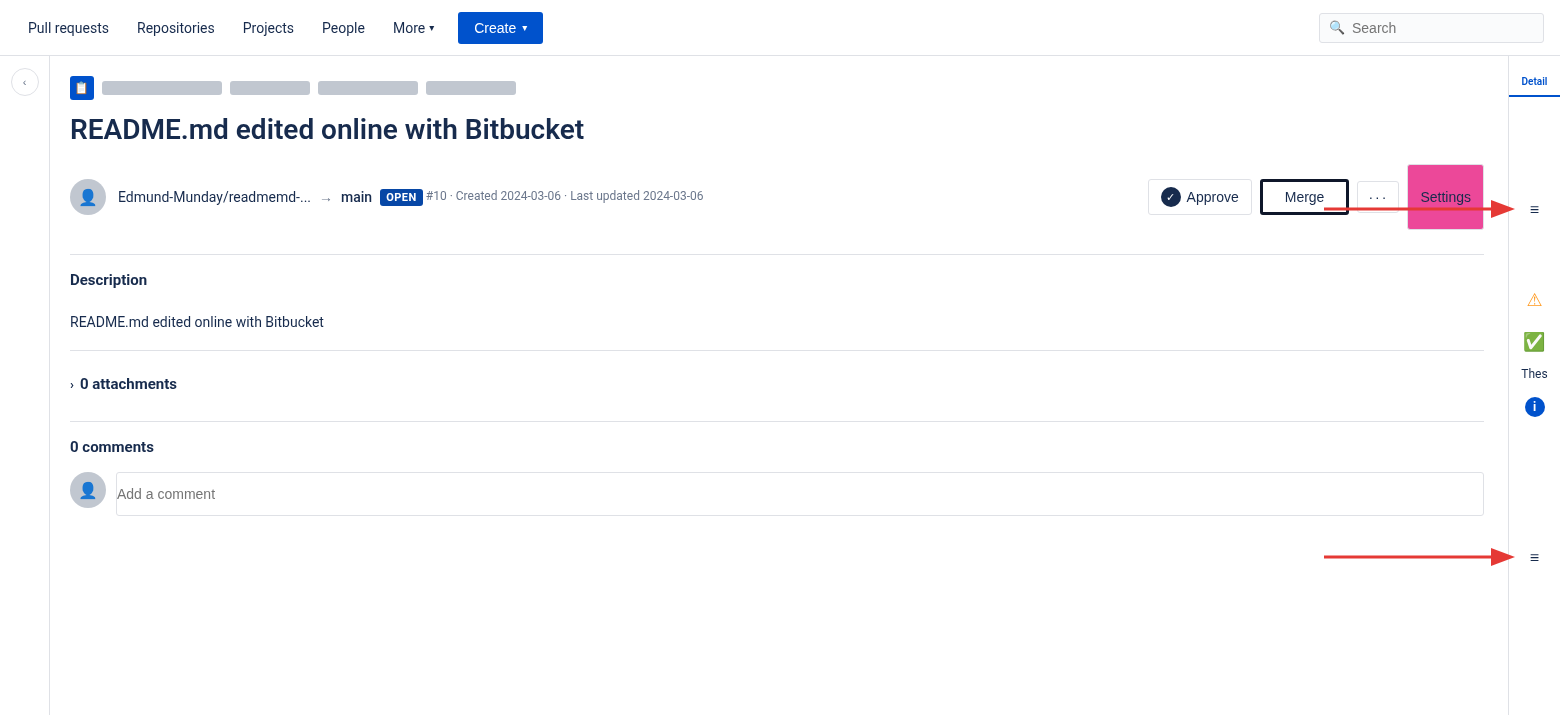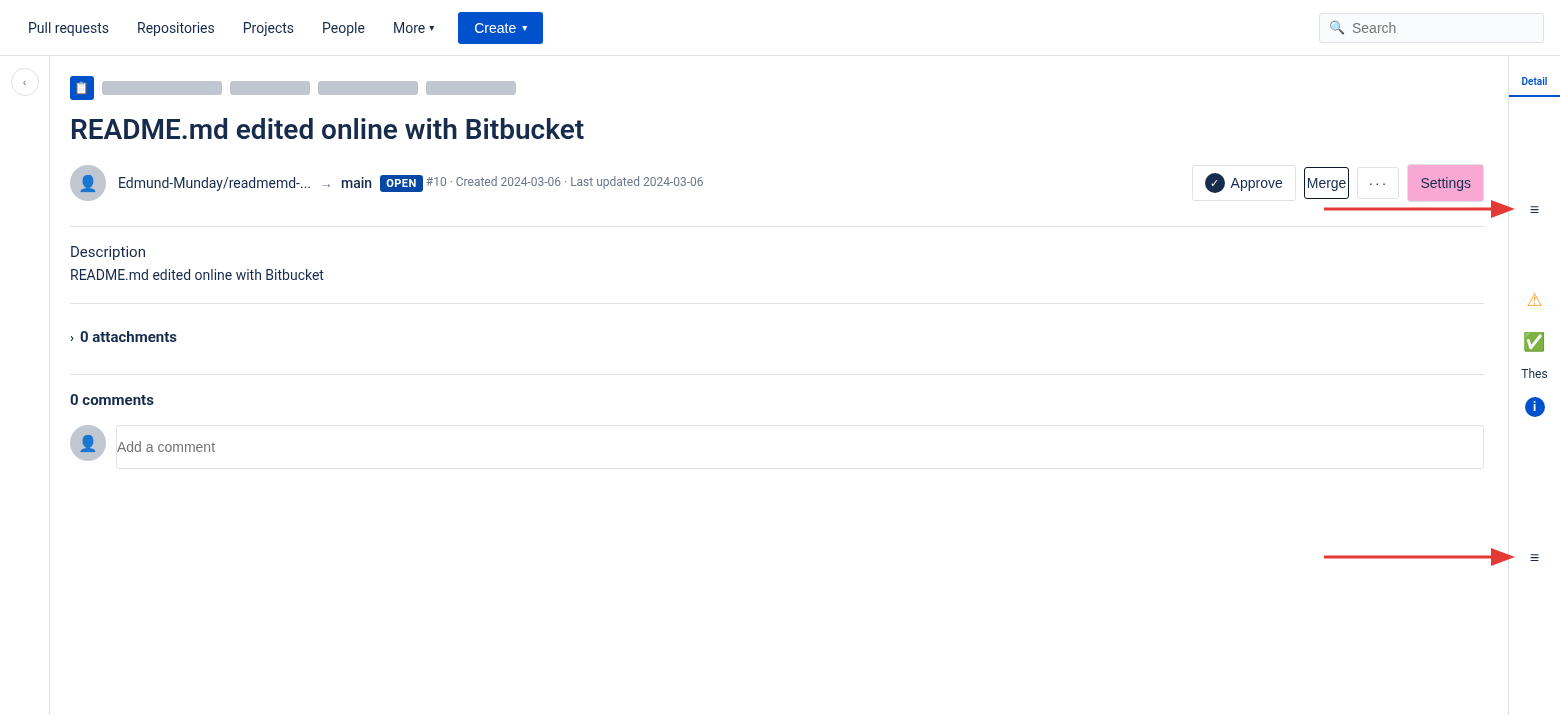--- a/index.html
+++ b/index.html
@@ -103,38 +103,38 @@
       display: flex; align-items: center; gap: 6px; background: #fff;
       border: 1px solid #dfe1e6; border-radius: 3px; padding: 7px 12px;
       cursor: pointer; font-size: 14px; color: #172b4d; font-weight: 500;
     }
     .approve-icon {
       width: 20px; height: 20px; border-radius: 50%; background: #172b4d;
       display: flex; align-items: center; justify-content: center;
       color: #fff; font-size: 11px;
     }
     .merge-btn {
-      background: #fff; border: 1px solid #0f172a; border-radius: 3px;
-      padding: 7px 2px; cursor: pointer; font-size: 14px; color: #172b4d;
+      background: #fff; border: 3px solid #0f172a; border-radius: 3px;
+      padding: 7px 22px; cursor: pointer; font-size: 14px; color: #172b4d;
       font-weight: 500;
     }
     .more-btn {
       background: #fff; border: 1px solid #dfe1e6; border-radius: 3px;
       padding: 7px 10px; cursor: pointer; font-size: 14px; color: #172b4d;
       letter-spacing: 2px;
     }
     .settings-btn {
-      background: #f9a8d4; border: 1px solid #dfe1e6; border-radius: 3px;
-      padding: 10px 12px; cursor: pointer; font-size: 14px; color: #172b4d;
+      background: #ec4899; border: 1px solid #dfe1e6; border-radius: 3px;
+      padding: 24px 12px; cursor: pointer; font-size: 14px; color: #172b4d;
       font-weight: 500;
     }
 
     
     .section-title {
-      font-size: 15px; font-weight: 400; color: #172b4d; margin-bottom: 6px;
+      font-size: 15px; font-weight: 700; color: #172b4d; margin-bottom: 25px;
     }
     .section-content { font-size: 14px; color: #172b4d; margin-bottom: 20px; }
 
     
     .attachments-row {
       display: flex; align-items: center; gap: 6px; cursor: pointer;
       margin-bottom: 20px; padding: 8px 0;
     }
     .attach-chevron { color: #172b4d; font-weight: 700; font-size: 13px; }
     .attach-label { font-size: 15px; font-weight: 700; color: #172b4d; }

